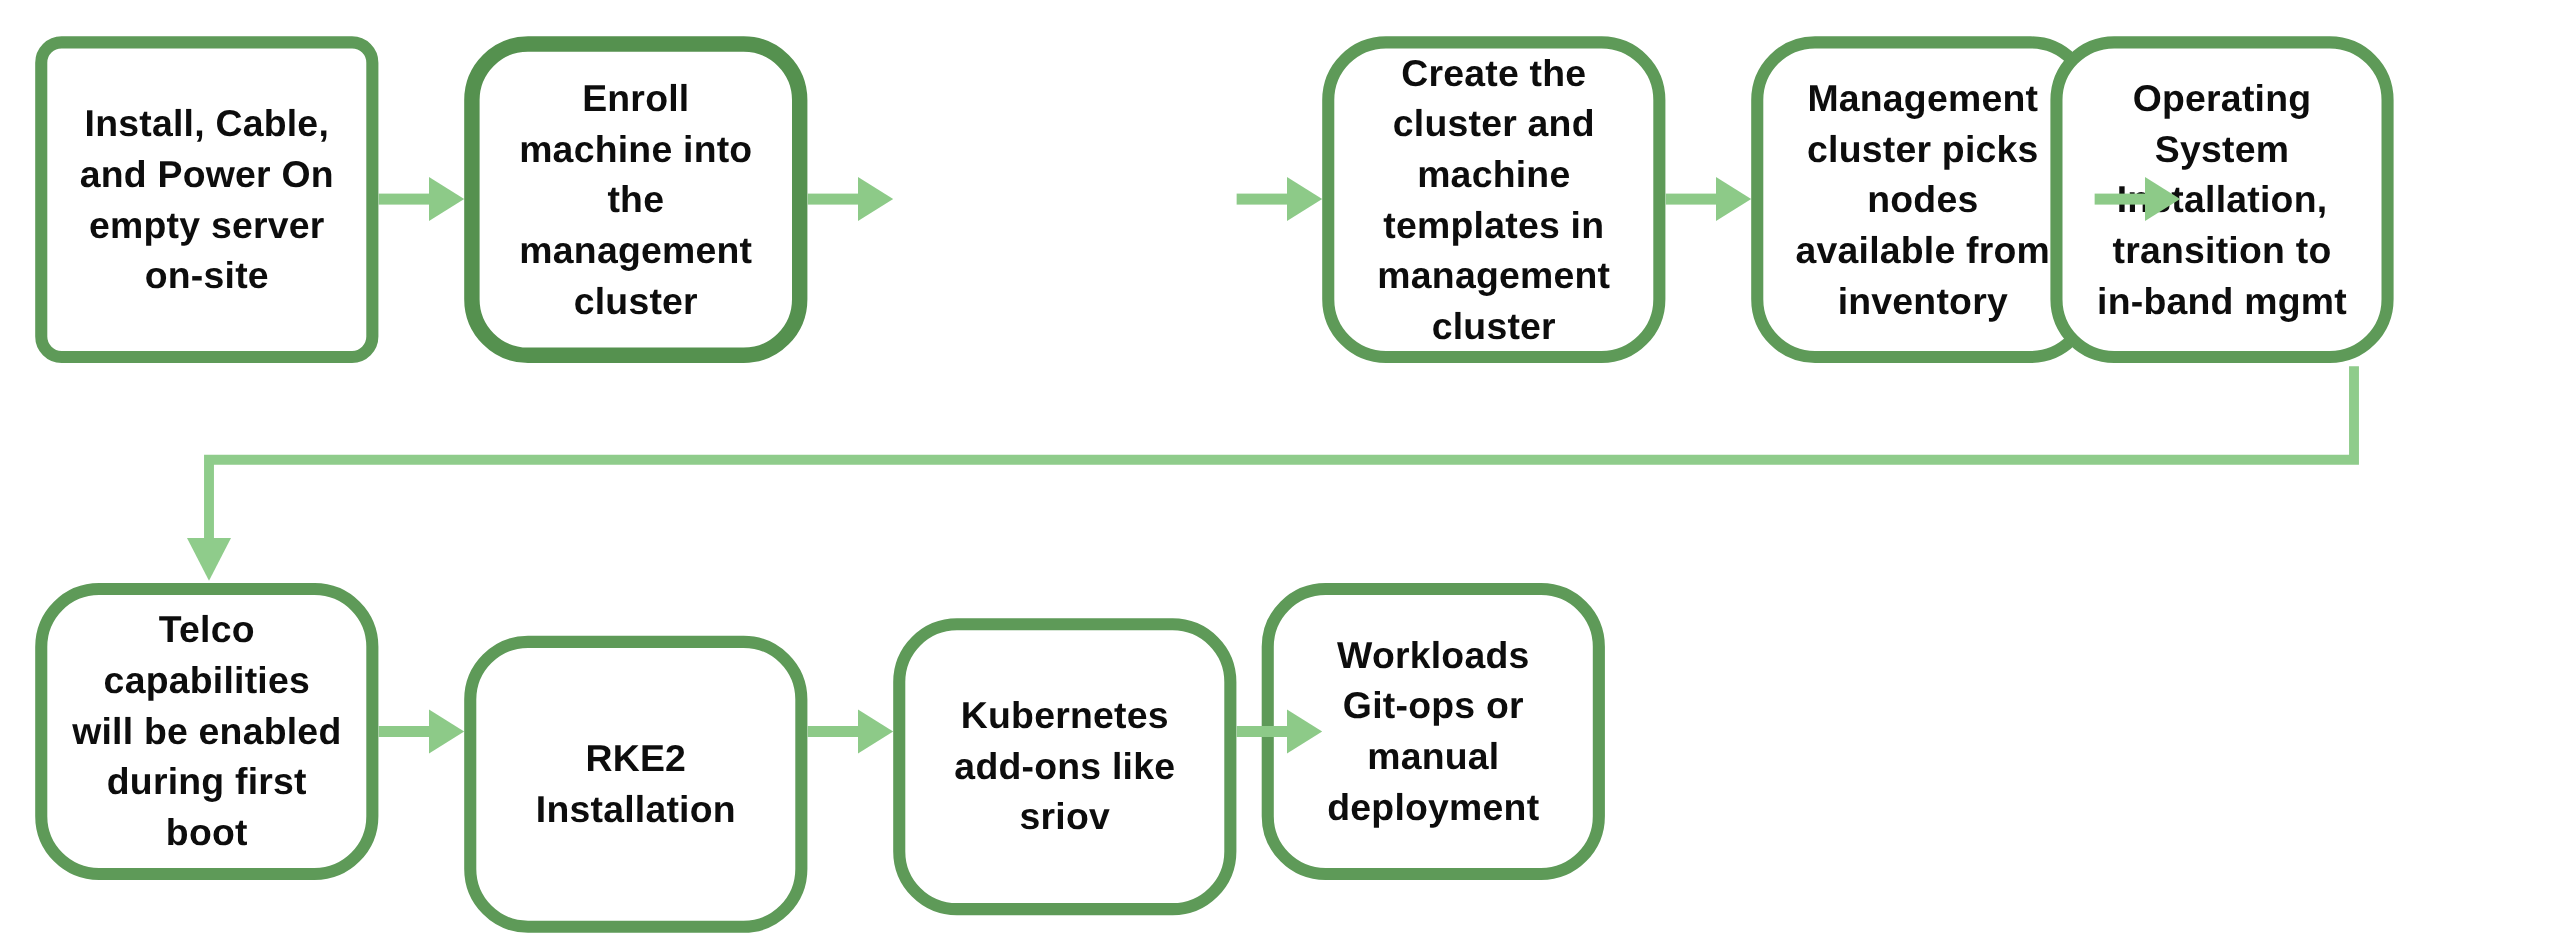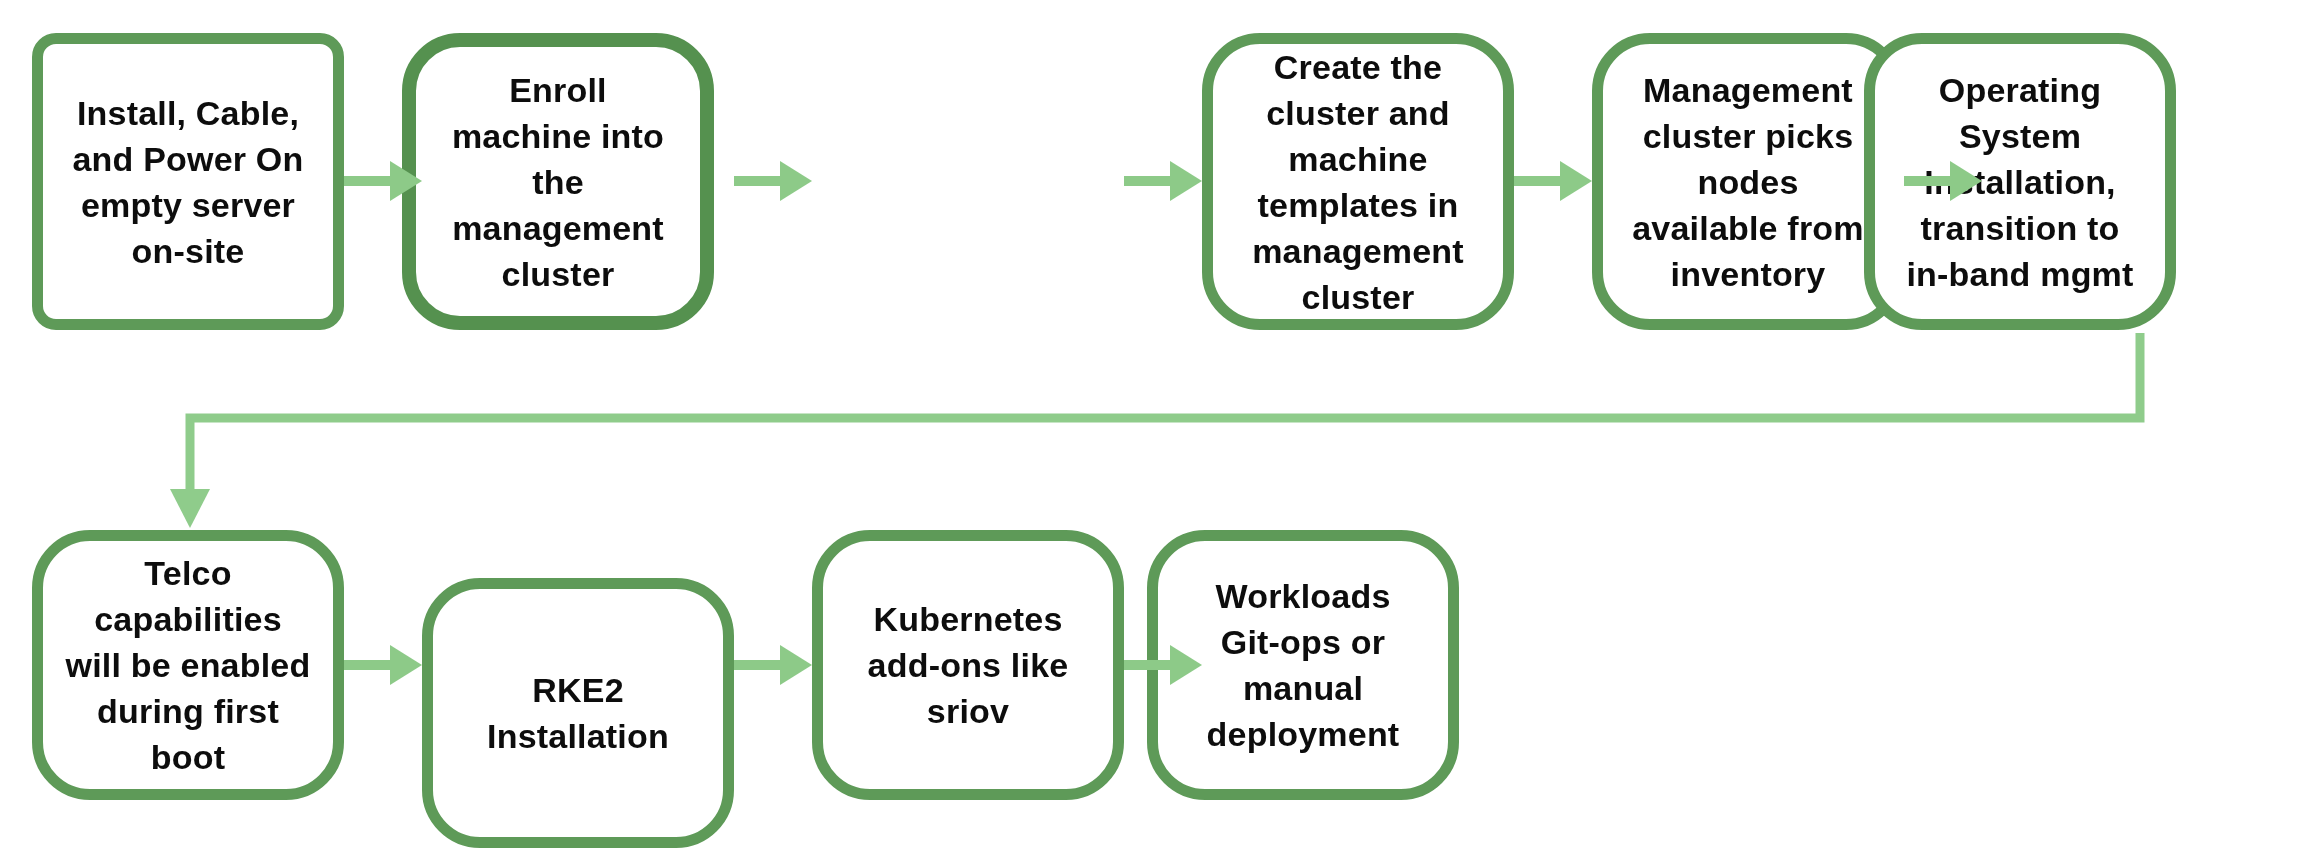--- a/index.html
+++ b/index.html
@@ -57,21 +57,21 @@
 <body>
 
 <div class="canvas">
 
   <div class="node r1" style="left:32px;border-radius:24px;">
     <span class="node-label">Install, Cable,
 and Power On
 empty server
 on-site</span>
   </div>
-  <div class="node r1 node-strong" style="left:402px;">
+  <div class="node r1 node-strong" style="left:422px;">
     <span class="node-label">Enroll
 machine into
 the
 management
 cluster</span>
   </div>
   <div class="node r1" style="left:1202px;">
     <span class="node-label">Create the
 cluster and
 machine
@@ -124,21 +124,21 @@
     <span class="node-label">Telco
 capabilities
 will be enabled
 during first
 boot</span>
   </div>
   <div class="node r2" style="left:422px;margin-top:48px;">
     <span class="node-label">RKE2
 Installation</span>
   </div>
-  <div class="node r2" style="left:812px;">
+  <div class="node r2" style="left:812px;margin-top:32px;">
     <span class="node-label">Kubernetes
 add-ons like
 sriov</span>
   </div>
   <div class="node r2" style="left:1147px;">
     <span class="node-label">Workloads
 Git-ops or
 manual
 deployment</span>
   </div>

